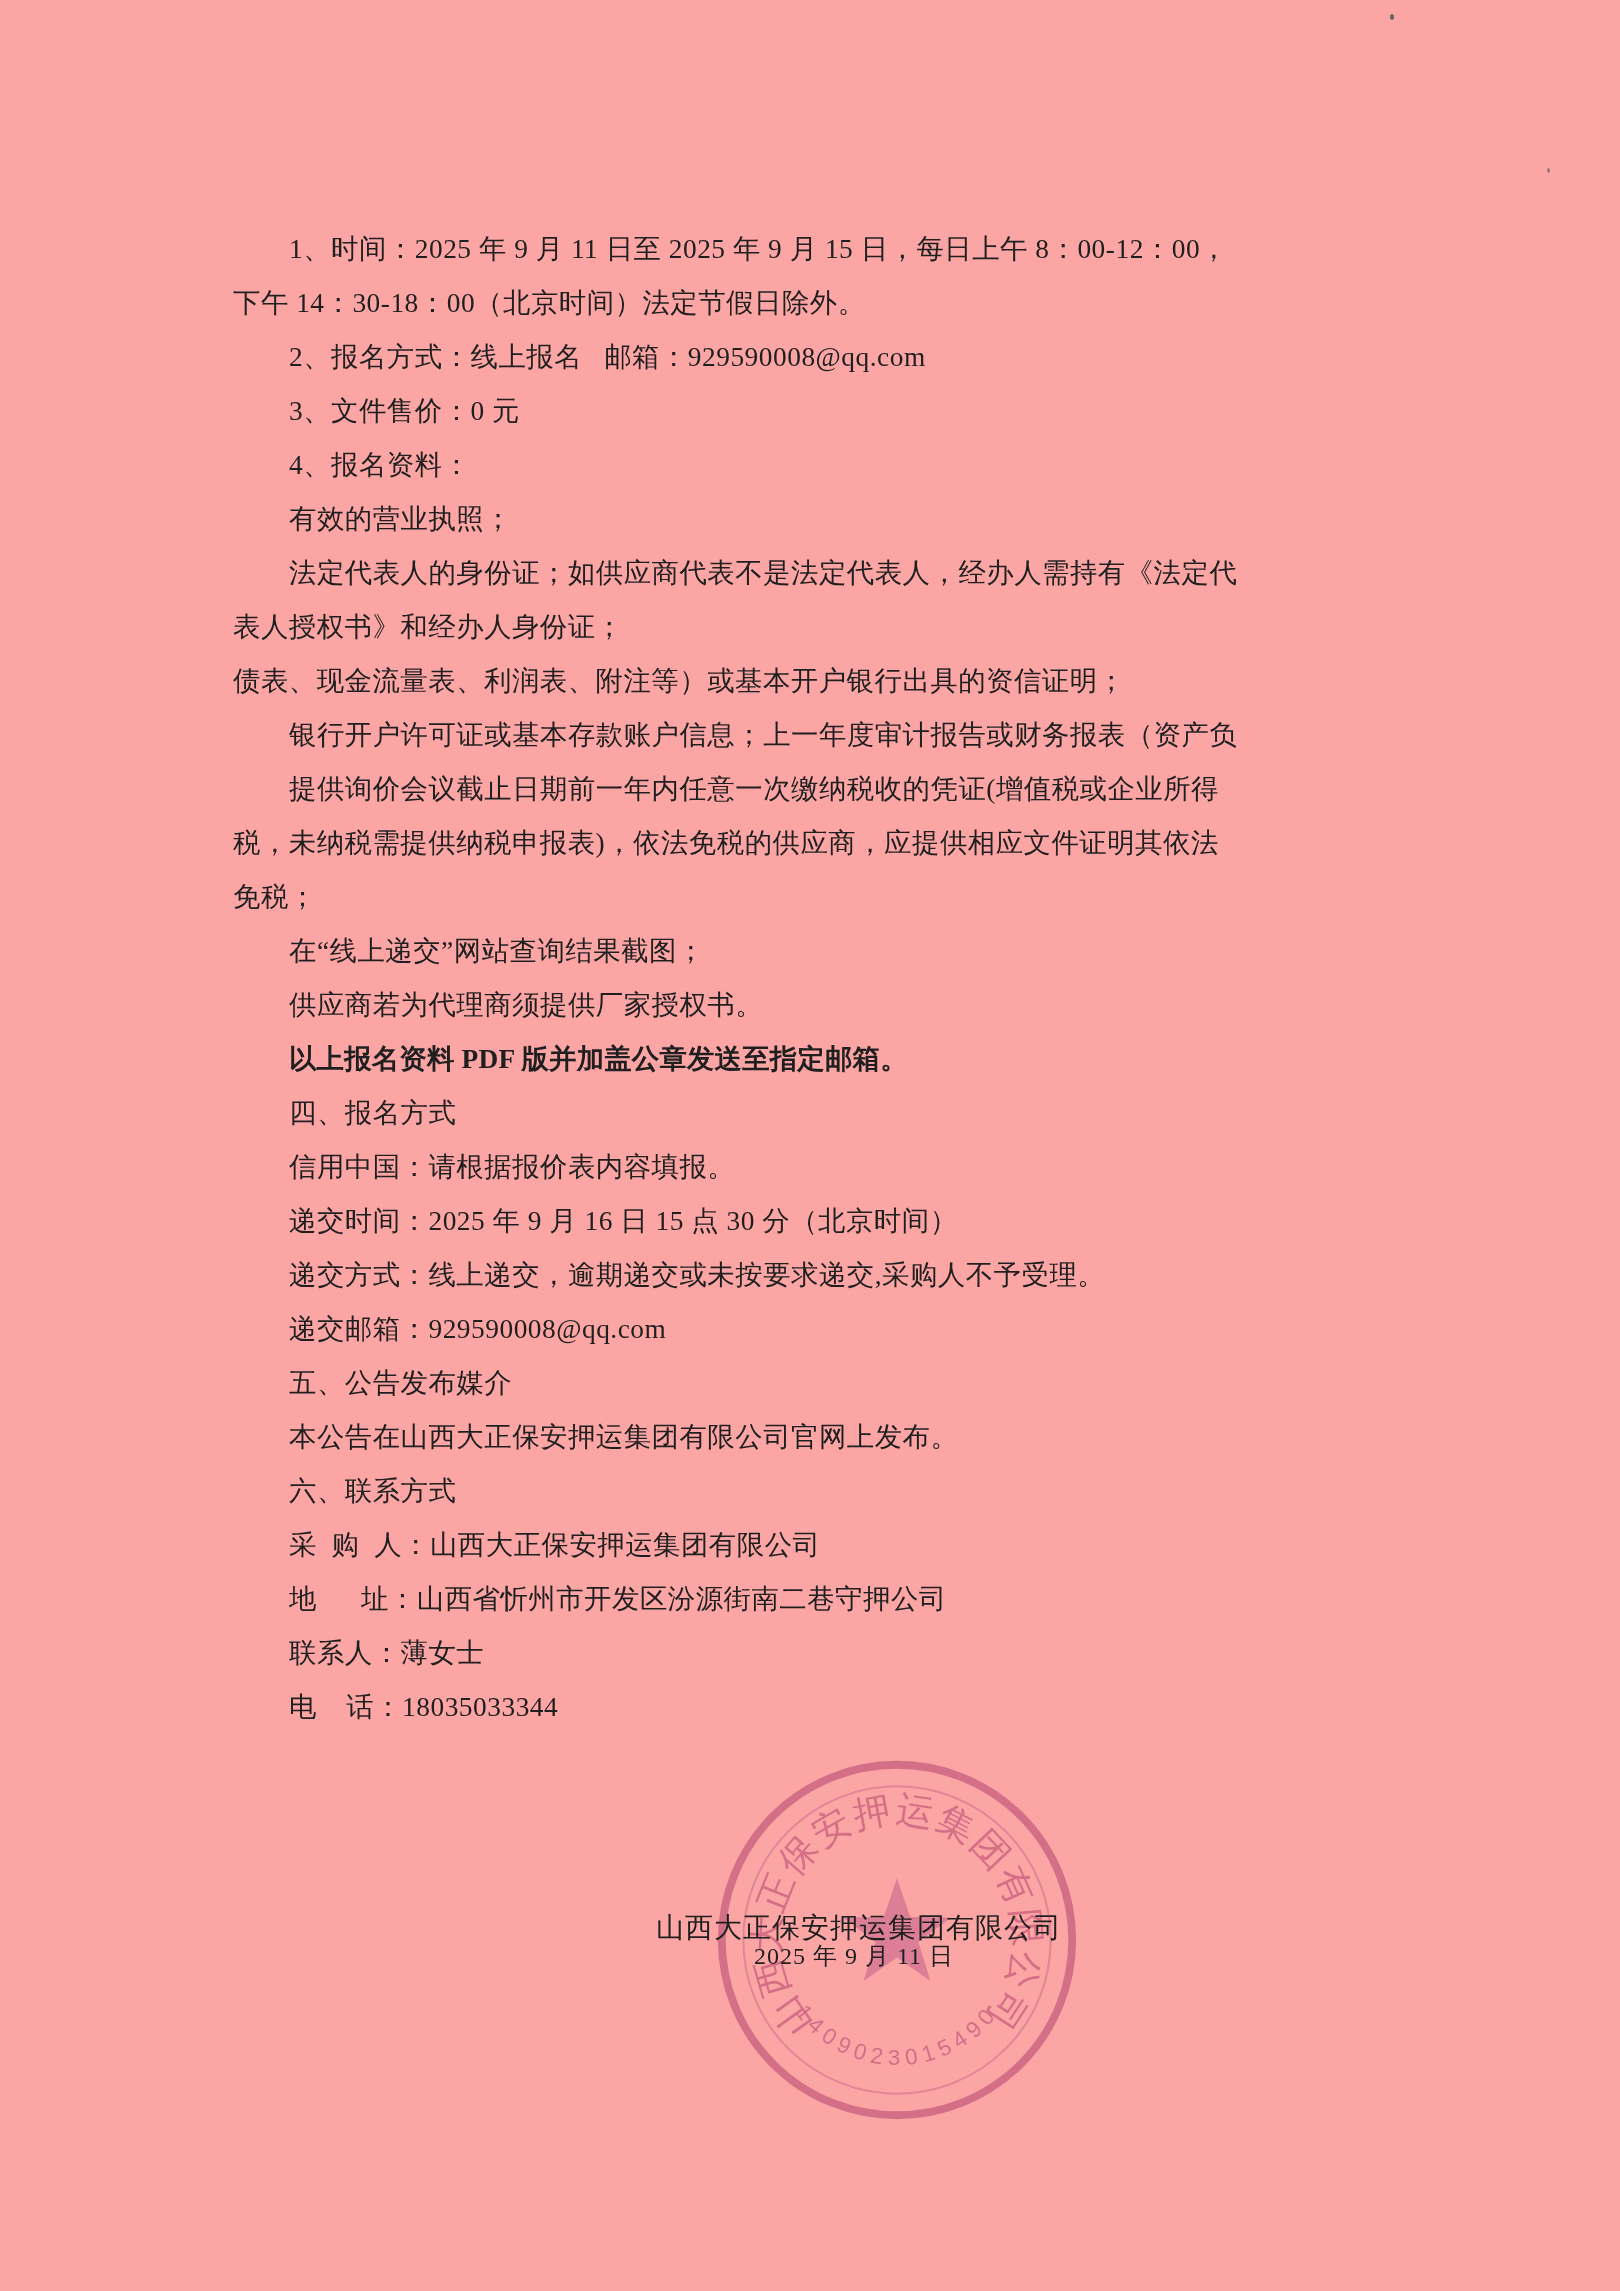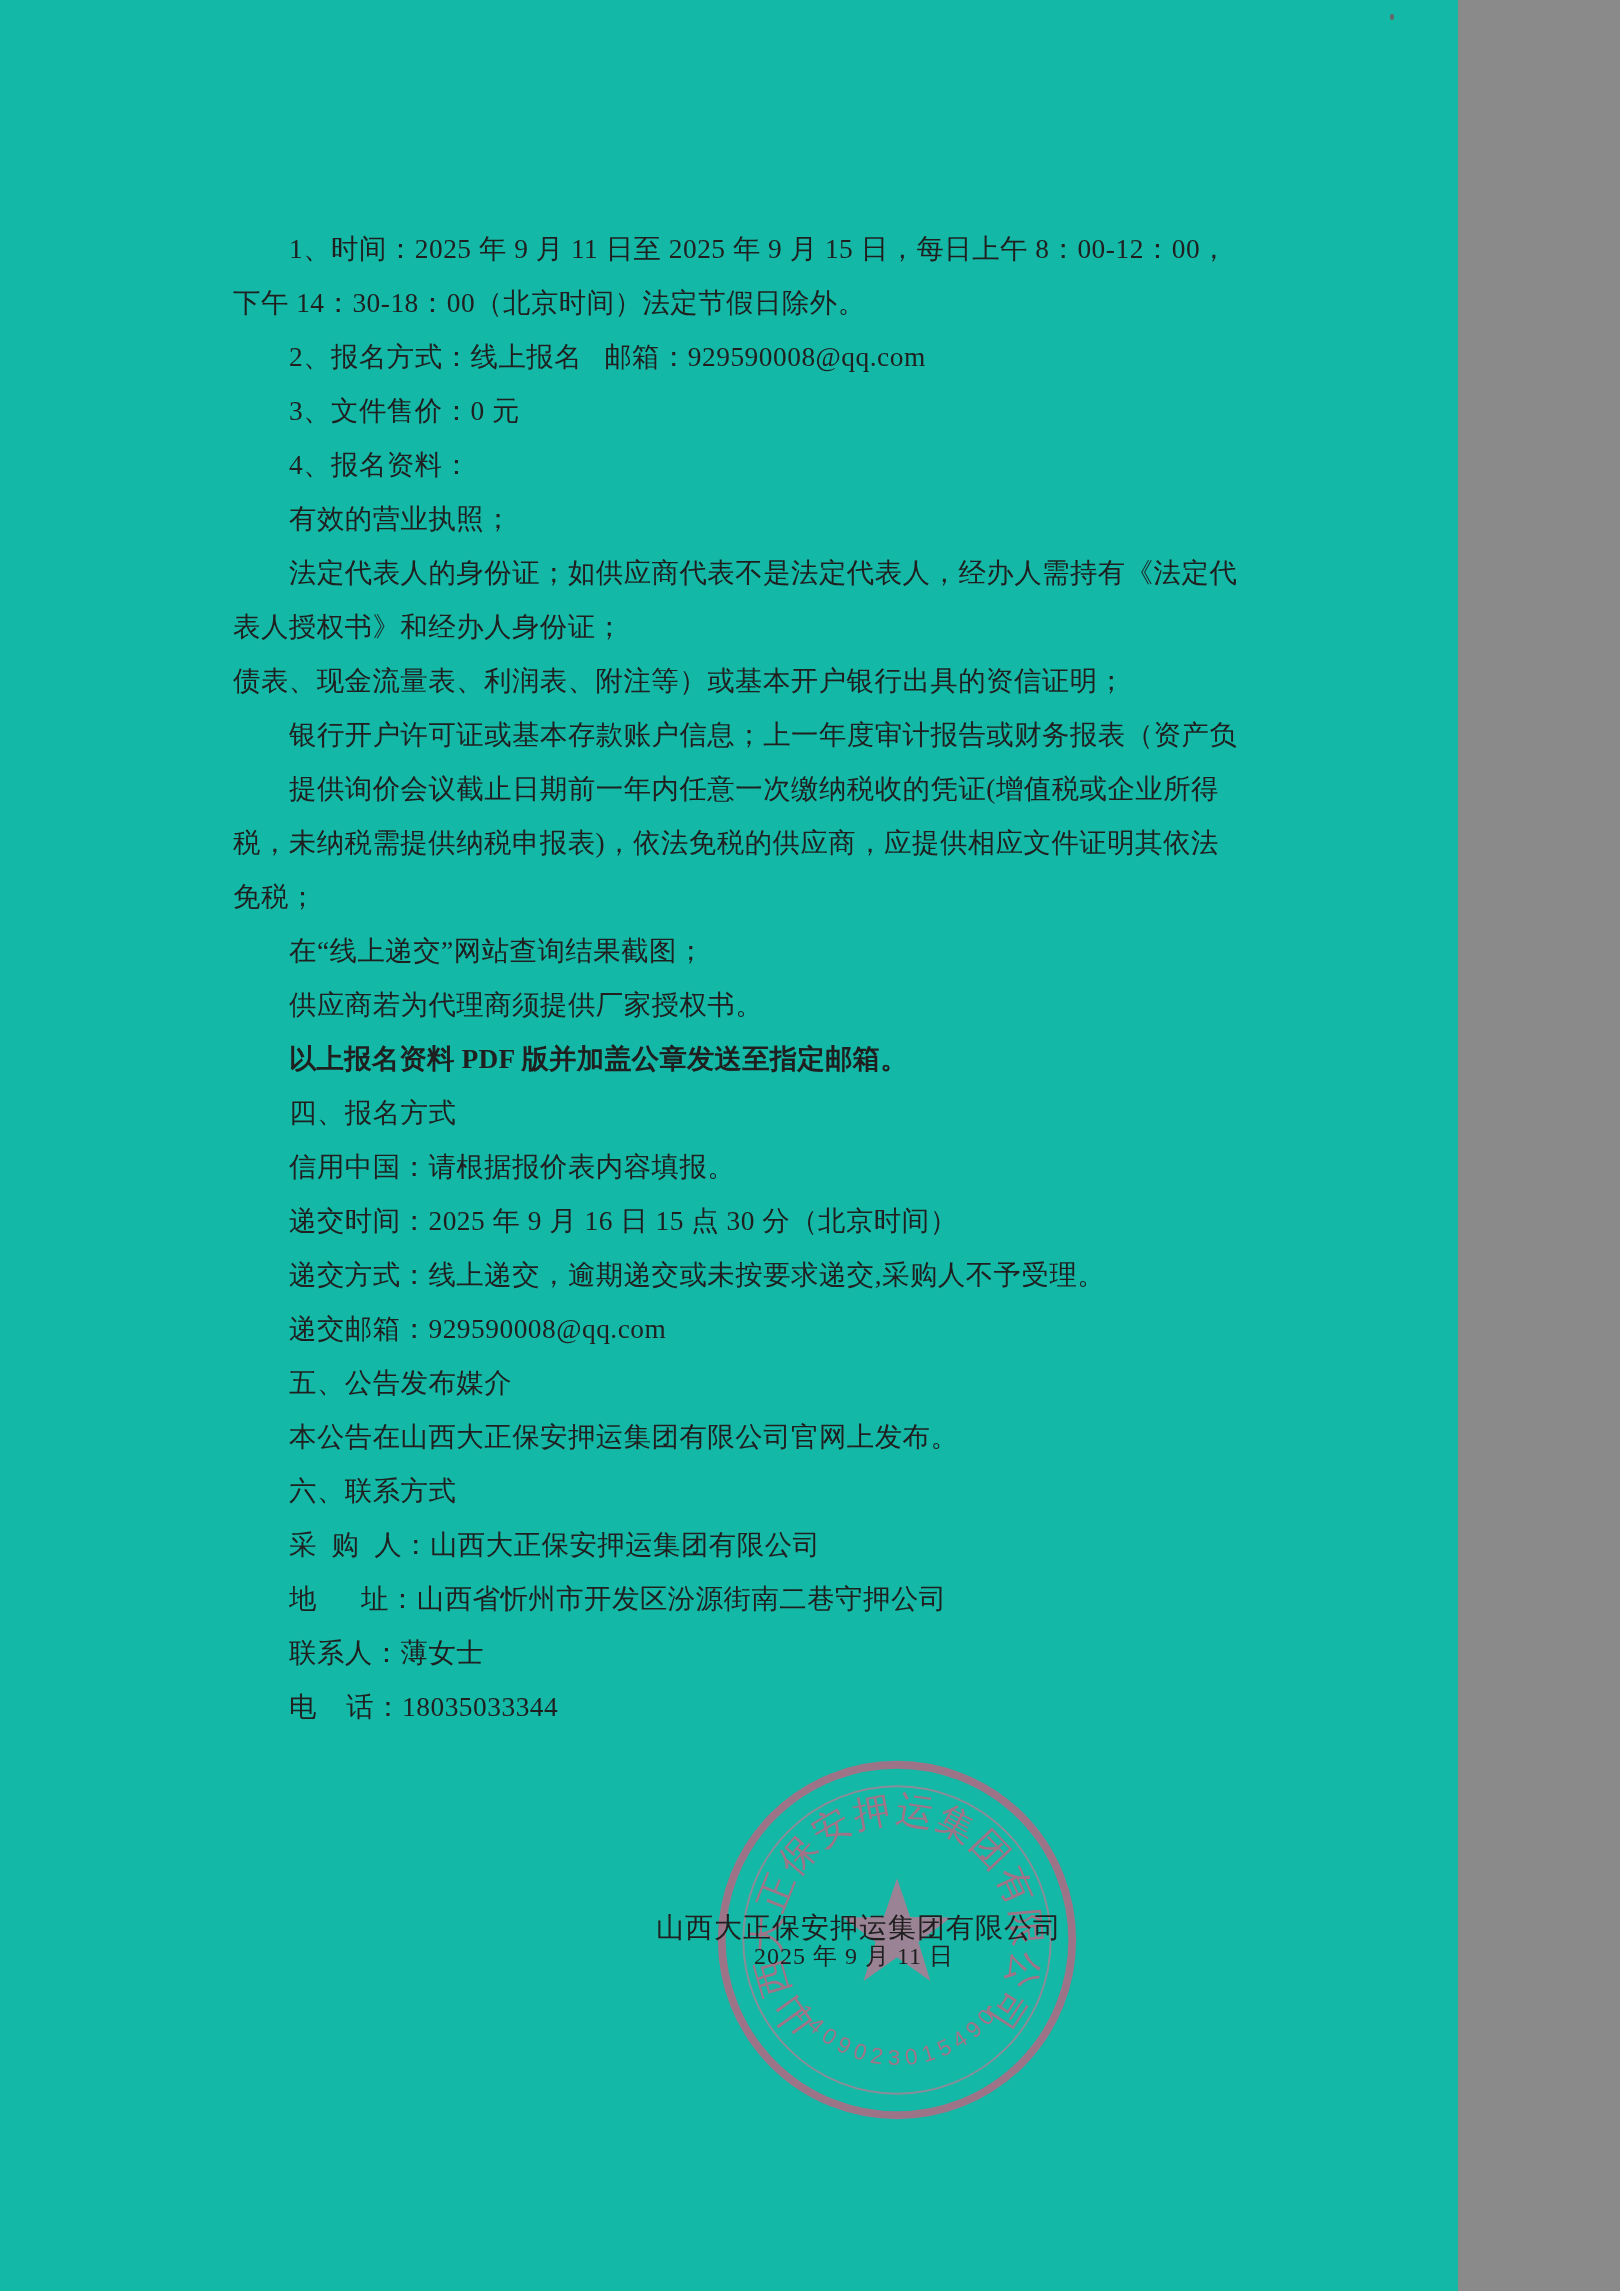--- a/index.html
+++ b/index.html
@@ -1,19 +1,19 @@
 <!DOCTYPE html>
 <html><head>
 <meta charset="utf-8">
 <style>
   html,body{margin:0;padding:0;background:#8a8a8a;}
   .page{
     position:relative;
-    width:1458px;height:2292px;
-    background:#14b8a6;
+    width:1620px;height:2292px;
+    background:#fca5a5;
     overflow:hidden;
     font-family:"Liberation Serif", serif;
     color:#1f1f1f;
   }
   .textblock{
     position:absolute;
     left:233px;top:222px;
     width:1149px;
   }
   .line{

